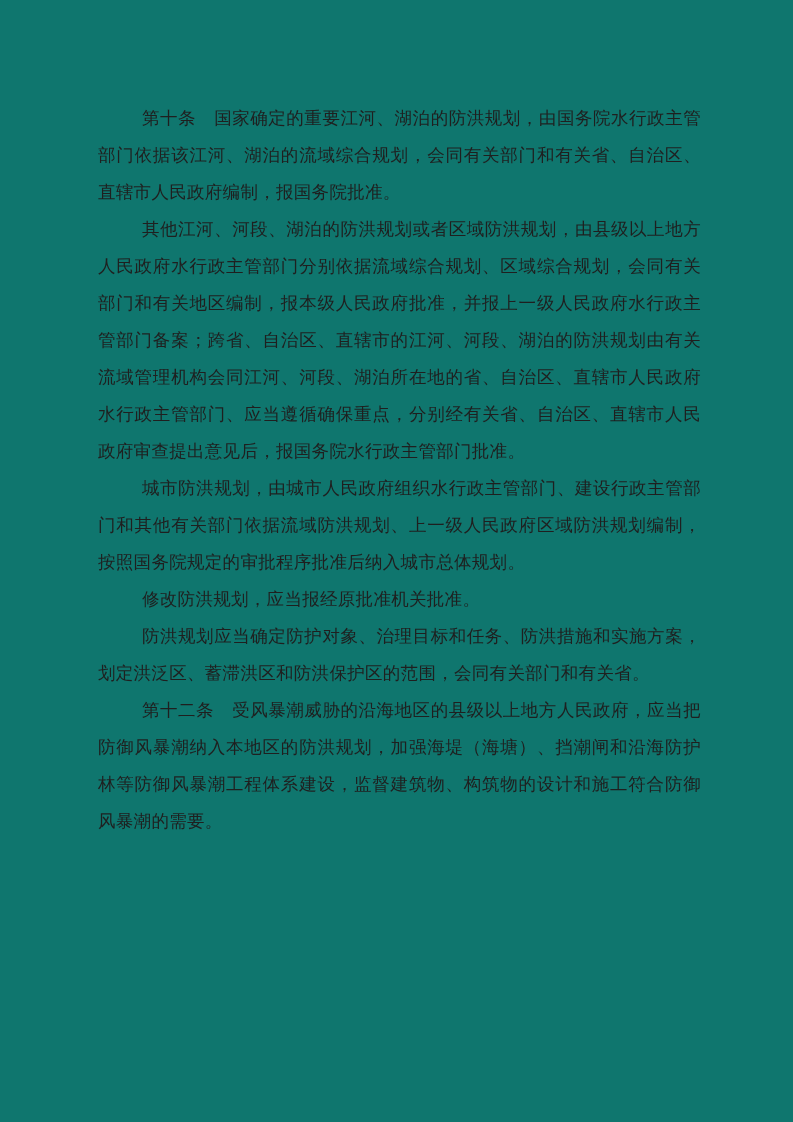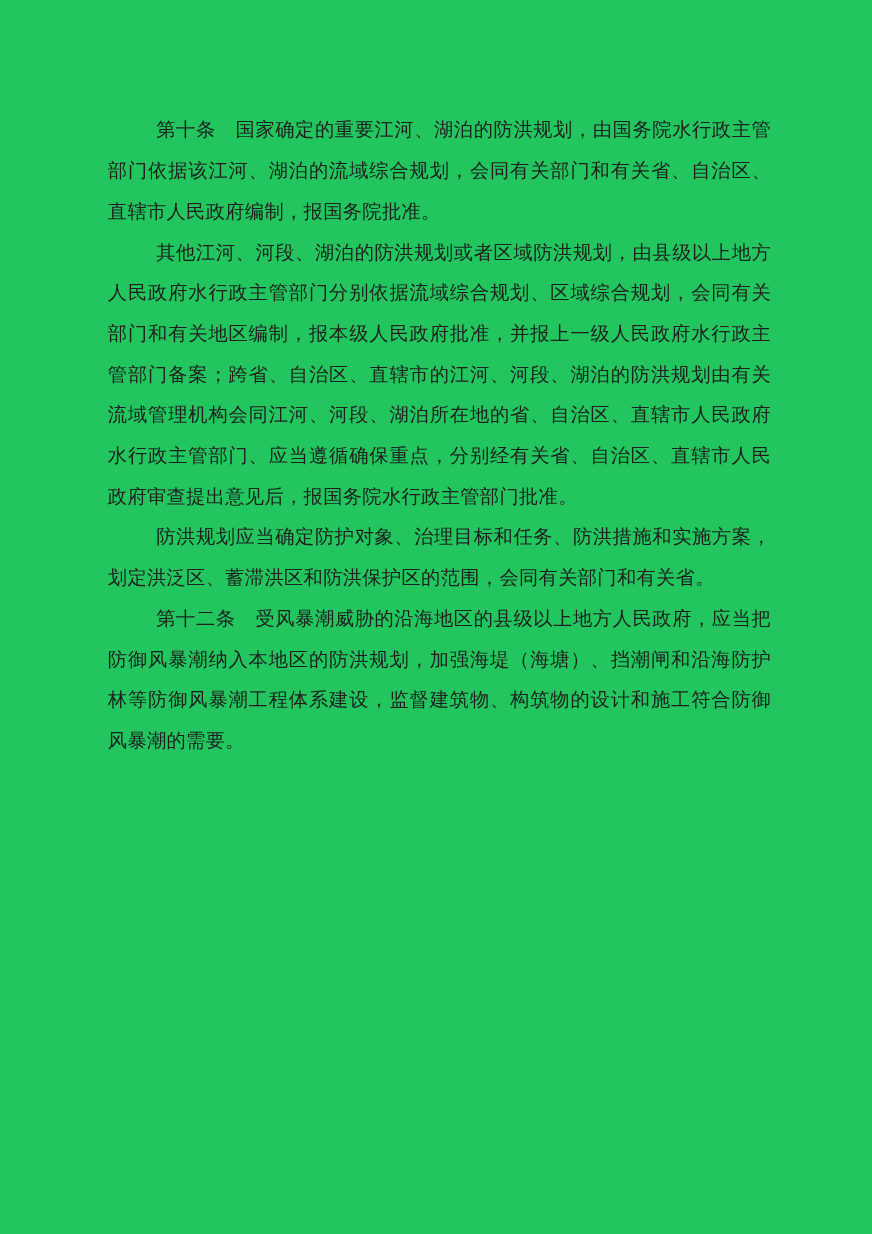--- a/index.html
+++ b/index.html
@@ -13,21 +13,21 @@
     position: relative;
     overflow: hidden;
     font-family: "Liberation Serif", "DejaVu Serif", serif;
   }
   .page {
     position: absolute;
     left: 0;
     top: 0;
     width: 793px;
     height: 1122px;
-    background: #22c55e;
+    background: #0f766e;
     box-sizing: border-box;
     padding: 100px 92px 0 98px;
   }
   .doc-body p {
     margin: 0;
     padding: 0;
     font-size: 17.5px;
     line-height: 37px;
     color: #1f1f1f;
     text-align: justify;
@@ -37,16 +37,18 @@
     word-break: break-all;
   }
 </style>
 </head>
 <body>
 
 <div class="page">
   <div class="doc-body">
     <p>第十条　国家确定的重要江河、湖泊的防洪规划，由国务院水行政主管部门依据该江河、湖泊的流域综合规划，会同有关部门和有关省、自治区、直辖市人民政府编制，报国务院批准。</p>
     <p>其他江河、河段、湖泊的防洪规划或者区域防洪规划，由县级以上地方人民政府水行政主管部门分别依据流域综合规划、区域综合规划，会同有关部门和有关地区编制，报本级人民政府批准，并报上一级人民政府水行政主管部门备案；跨省、自治区、直辖市的江河、河段、湖泊的防洪规划由有关流域管理机构会同江河、河段、湖泊所在地的省、自治区、直辖市人民政府水行政主管部门、应当遵循确保重点，分别经有关省、自治区、直辖市人民政府审查提出意见后，报国务院水行政主管部门批准。</p>
+    <p>城市防洪规划，由城市人民政府组织水行政主管部门、建设行政主管部门和其他有关部门依据流域防洪规划、上一级人民政府区域防洪规划编制，按照国务院规定的审批程序批准后纳入城市总体规划。</p>
+    <p>修改防洪规划，应当报经原批准机关批准。</p>
     <p>防洪规划应当确定防护对象、治理目标和任务、防洪措施和实施方案，划定洪泛区、蓄滞洪区和防洪保护区的范围，会同有关部门和有关省。</p>
     <p>第十二条　受风暴潮威胁的沿海地区的县级以上地方人民政府，应当把防御风暴潮纳入本地区的防洪规划，加强海堤（海塘）、挡潮闸和沿海防护林等防御风暴潮工程体系建设，监督建筑物、构筑物的设计和施工符合防御风暴潮的需要。</p>
   </div>
 </div>
 
 </body></html>

